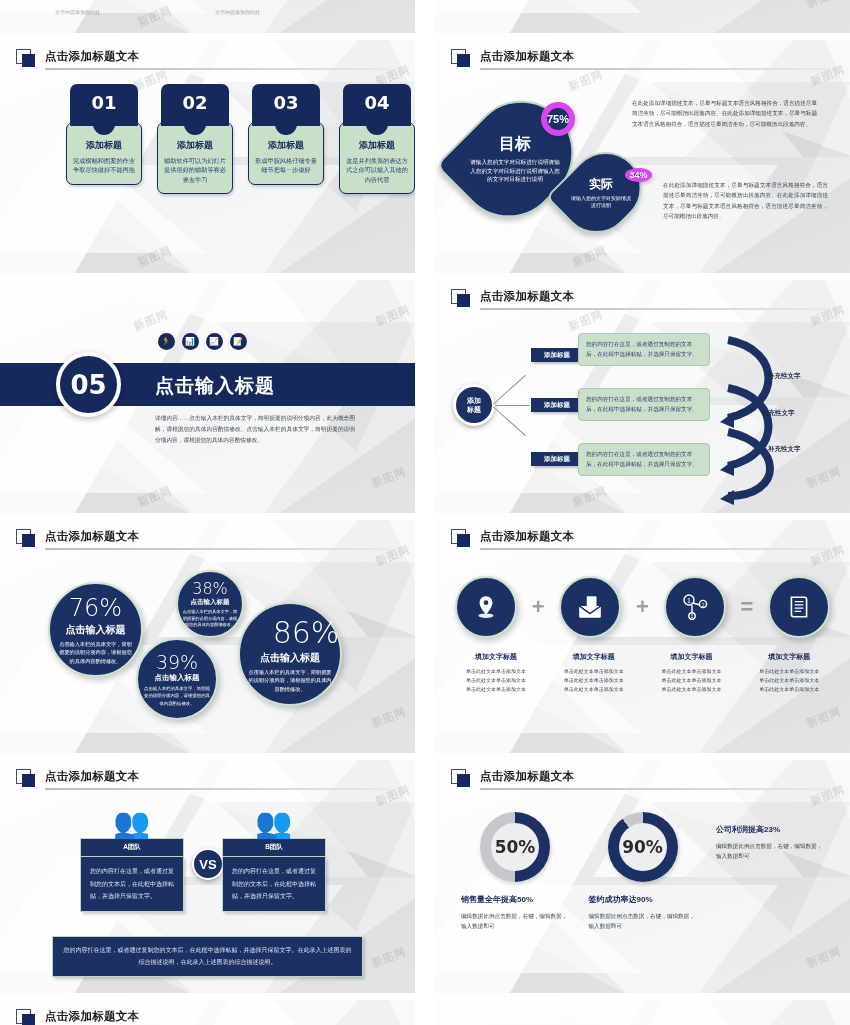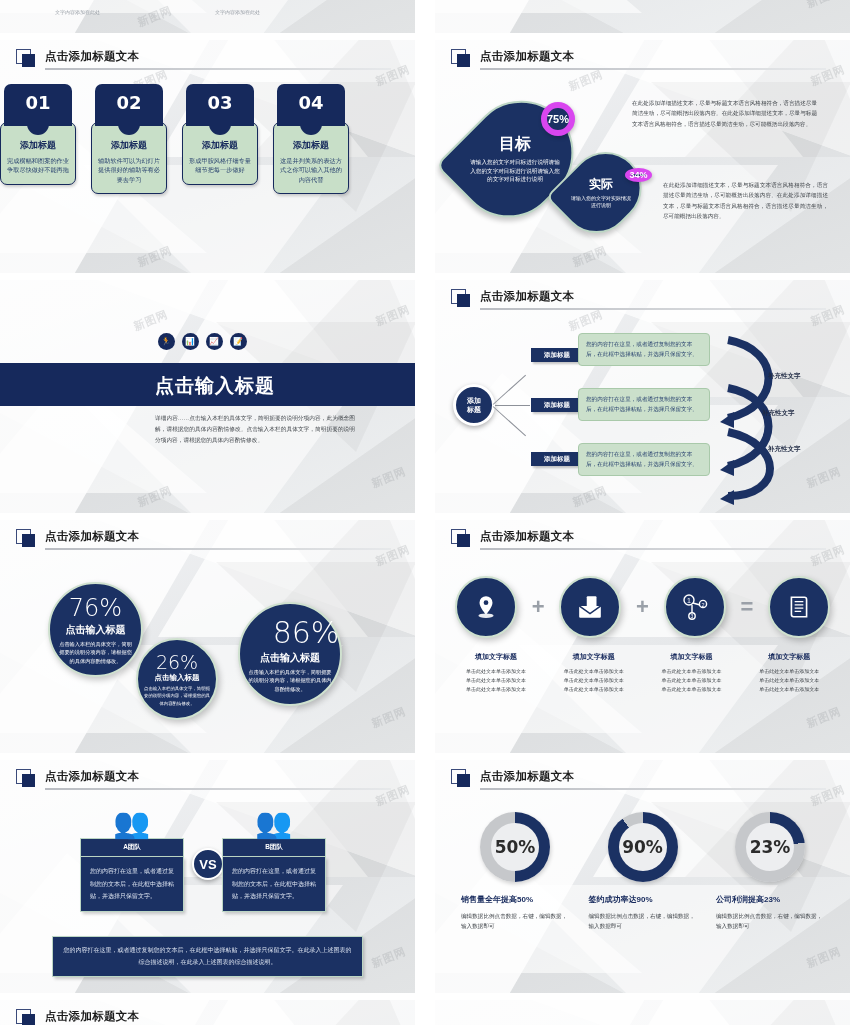--- a/index.html
+++ b/index.html
@@ -66,21 +66,21 @@
     border:1.4px solid #3a4a7a; background:transparent;}
   .hdr .sq-in{ position:absolute; left:6px; top:4px; width:13px;height:13px;
     background:#16295c;}
   .hdr .ttl{ position:absolute; left:29px; top:-1px; font-size:11.5px; font-weight:700;
     color:#1b1b1b; letter-spacing:.3px; }
   .hdr .rule{ position:absolute; left:29px; top:18px; right:10px; height:2px;
     background:linear-gradient(90deg,#b9bcc2,#d8dadd 70%, #e7e9eb); }
 
   
   .cards{ position:absolute; left:0; right:0; top:44px; display:flex;
-          justify-content:flex-start; gap:15px; }
+          justify-content:flex-end; gap:15px; }
   .card{ position:relative; width:76px; }
   .card .num{ width:68px; height:42px; margin:0 auto; background:#16295c;
      border-radius:7px 7px 0 0; color:#fff; font-size:18px; font-weight:800;
      text-align:center; line-height:38px; position:relative; z-index:2;
      font-family:"DejaVu Sans",sans-serif; }
   .card .num:after{ content:""; position:absolute; left:50%; transform:translateX(-50%);
      bottom:-9px; width:22px;height:18px; background:#16295c; border-radius:0 0 11px 11px;}
   .card .body{ position:relative; margin-top:-4px; background:#c8dfc8;
      border:1.3px solid #16295c; border-radius:7px; padding:16px 5px 9px;
      text-align:center; box-shadow:1px 2px 3px rgba(0,0,0,.18); }
@@ -326,20 +326,21 @@
     <div class="wm d">新图网</div>
 
     <div class="icorow">
       <span class="ico">🏃</span>
       <span class="ico">📊</span>
       <span class="ico">📈</span>
       <span class="ico">📝</span>
     </div>
 
     <div class="band"></div>
+    <div class="bigcircle">05</div>
     <div class="bandttl">点击输入标题</div>
     <div class="s3p">详细内容……点击输入本栏的具体文字，简明扼要的说明分项内容，此为概念图解，请根据您的具体内容酌情修改。点击输入本栏的具体文字，简明扼要的说明分项内容，请根据您的具体内容酌情修改。</div>
   </div>
 
   <div class="slide">
     <div class="bg">
       <i class="tri t1"></i>
         <i class="tri t2"></i>
         <i class="tri t3"></i>
         <i class="tri t4"></i>
@@ -406,22 +407,27 @@
       <span class="sq-in"></span>
       <span class="ttl">点击添加标题文本</span>
       <span class="rule"></span>
     </div>
 
     <div class="pcirc c76">
       <span class="v">76%</span>
       <span class="t">点击输入标题</span>
       <span class="d">点击输入本栏的具体文字，简明扼要的说明分项内容，请根据您的具体内容酌情修改。</span>
     </div>
+    <div class="pcirc c38">
+      <span class="v">38%</span>
+      <span class="t">点击输入标题</span>
+      <span class="d">点击输入本栏的具体文字，简明扼要的说明分项内容，请根据您的具体内容酌情修改。</span>
+    </div>
     <div class="pcirc c53">
-      <span class="v">26%</span>
+      <span class="v">39%</span>
       <span class="t">点击输入标题</span>
       <span class="d">点击输入本栏的具体文字，简明扼要的说明分项内容，请根据您的具体内容酌情修改。</span>
     </div>
     <div class="pcirc c86">
       <span class="v">86%</span>
       <span class="t">点击输入标题</span>
       <span class="d">点击输入本栏的具体文字，简明扼要的说明分项内容，请根据您的具体内容酌情修改。</span>
     </div>
   </div>
 
@@ -569,23 +575,20 @@
         <p>编辑数据比例点击数据，右键，编辑数据，输入数据即可</p>
       </div>
       <div class="dwrap">
         <div class="donut" id="donut1" style="background: conic-gradient(rgb(27, 49, 99) 0deg, rgb(27, 49, 99) 324deg, rgb(198, 200, 203) 324deg, rgb(198, 200, 203) 360deg);">
           <span>90%</span>
         </div>
         <h5>签约成功率达90%</h5>
         <p>编辑数据比例点击数据，右键，编辑数据，输入数据即可</p>
       </div>
       <div class="dwrap">
-        <div class="donut" id="donut2" style="background: conic-gradient(rgb(27, 49, 99) 0deg, rgb(27, 49, 99) 82.8deg, rgb(198, 200, 203) 82.8deg, rgb(198, 200, 203) 360deg);">
-          <span>23%</span>
-        </div>
         <h5>公司利润提高23%</h5>
         <p>编辑数据比例点击数据，右键，编辑数据，输入数据即可</p>
       </div>
     </div>
   </div>
 
   <div class="slide">
     <div class="bg">
       <i class="tri t1"></i>
         <i class="tri t4"></i>

